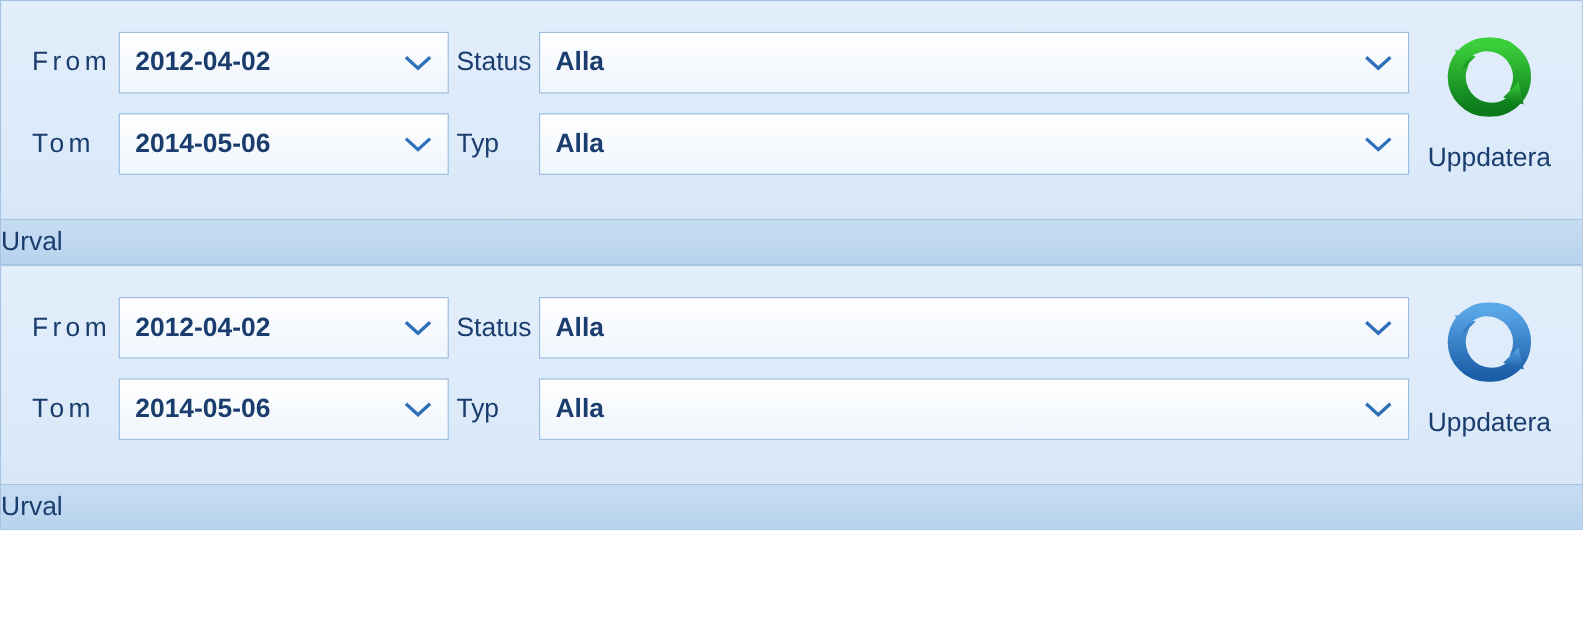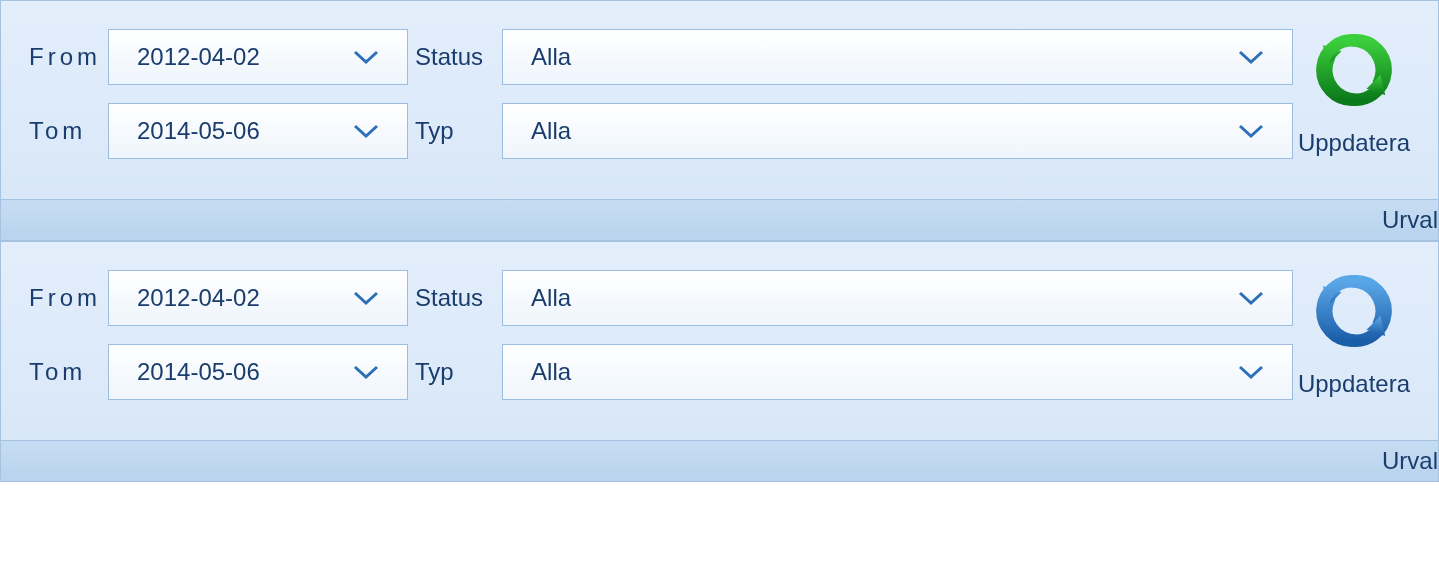--- a/index.html
+++ b/index.html
@@ -27,47 +27,48 @@
       letter-spacing: 4px;
       white-space: nowrap;
     }
     .combo {
       display: flex;
       align-items: center;
       justify-content: space-between;
       border: 1px solid #9cbde0;
       background: linear-gradient(to bottom, #ffffff, #eef5fc);
       height: 56px;
-      padding: 0 28px;
+      padding: 0 14px;
       color: #1a3d6d;
+      font-weight: bold;
     }
     .combo .caret {
       margin-left: 12px;
       display: inline-flex;
     }
     .combo-date { width: 300px; }
-    .combo-wide { width: 100%; margin-left: 12px; }
+    .combo-wide { width: 100%; }
     .update-cell {
       grid-row: 1 / span 2;
       grid-column: 5;
       display: flex;
       flex-direction: column;
       align-items: center;
       justify-content: center;
       padding-left: 10px;
       cursor: pointer;
     }
     .update-cell .btn-label {
       letter-spacing: 0;
       margin-top: 14px;
     }
     .footer {
       border-top: 1px solid #a5c3e0;
       background: linear-gradient(to bottom, #c6dcf2, #b9d3ee);
-      text-align: right;
+      text-align: left;
       padding: 6px 0;
       letter-spacing: 0;
     }
     svg.refresh { width: 78px; height: 78px; }
     svg.caret-svg { width: 26px; height: 16px; }
   </style>
 </head>
 <body>
 
 <div class="panel">

